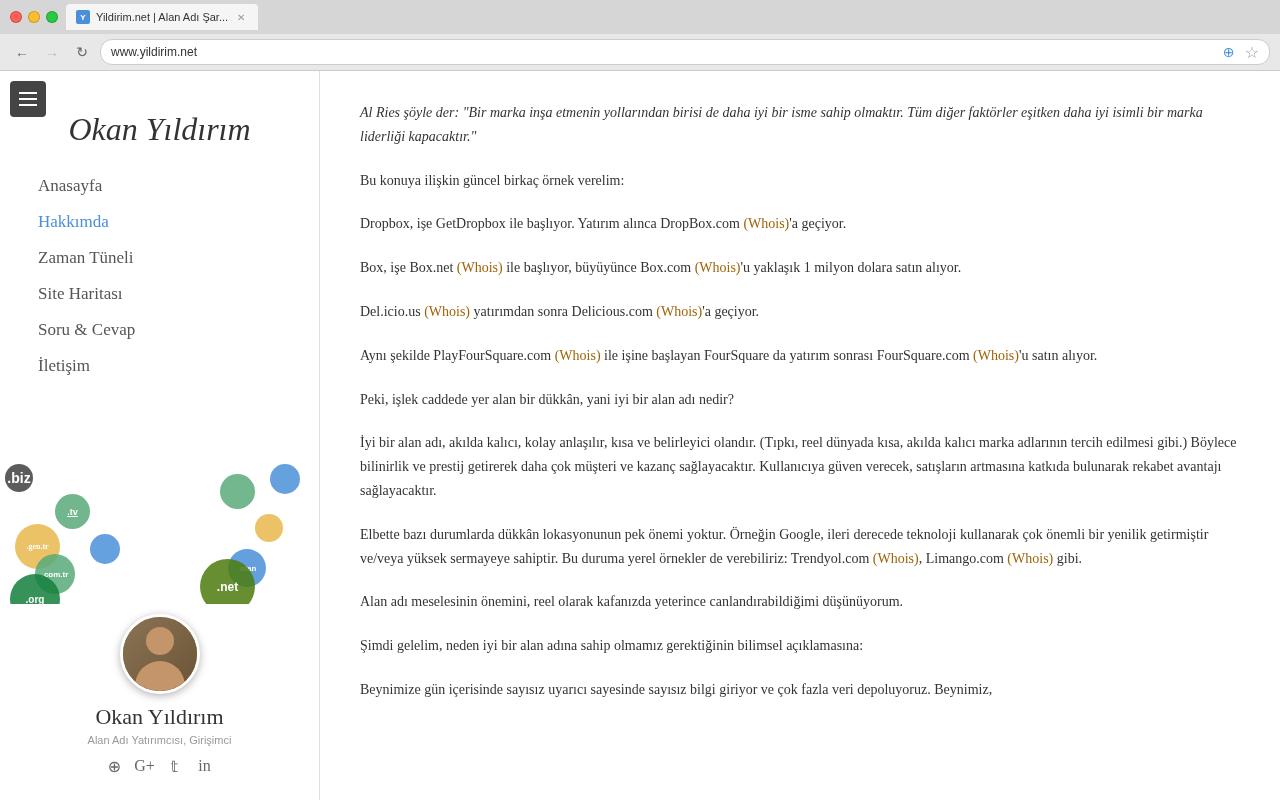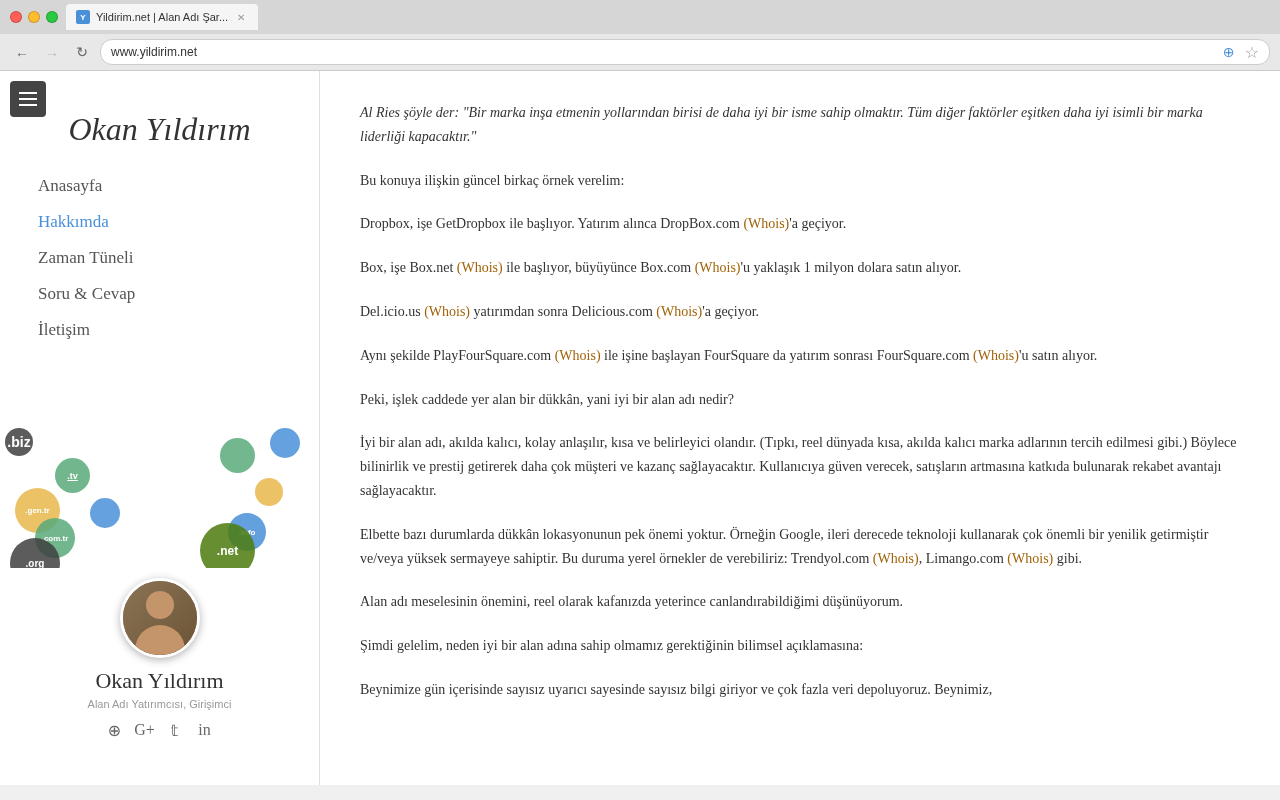--- a/index.html
+++ b/index.html
@@ -337,35 +337,36 @@
       <div class="hamburger-line"></div>
       <div class="hamburger-line"></div>
     </button>
 
     <div class="sidebar-logo">Okan Yıldırım</div>
 
     <nav class="sidebar-nav">
       <a class="nav-item">Anasayfa</a>
       <a class="nav-item active">Hakkımda</a>
       <a class="nav-item">Zaman Tüneli</a>
+      <a class="nav-item">Site Haritası</a>
       <a class="nav-item">Soru &amp; Cevap</a>
       <a class="nav-item">İletişim</a>
     </nav>
 
     <div class="domain-bubbles" id="bubbles-container">
-        <div class="bubble" style="width: 45px; height: 45px; left: 15px; top: 120px; background: rgb(232, 184, 75); font-size: 8px; opacity: 0.85;">.gen.tr</div>
+        <div class="bubble" style="width: 45px; height: 45px; left: 15px; top: 120px; background: rgb(232, 184, 75); font-size: 8px; opacity: 0.85; font-family: Liberation Serif, serif;">.gen.tr</div>
         <div class="bubble" style="width: 35px; height: 35px; left: 55px; top: 90px; background: rgb(90, 170, 122); font-size: 9px; opacity: 0.85; text-decoration: underline;">.tv</div>
         <div class="bubble" style="width: 30px; height: 30px; left: 90px; top: 130px; background: rgb(74, 144, 217); font-size: 9px; opacity: 0.85;"></div>
         <div class="bubble" style="width: 28px; height: 28px; left: 5px; top: 60px; background: #404040; font-size: 14px; opacity: 0.85;">.biz</div>
         <div class="bubble" style="width: 40px; height: 40px; left: 35px; top: 150px; background: rgb(90, 170, 122); font-size: 8px; opacity: 0.85;">.com.tr</div>
         <div class="bubble" style="width: 35px; height: 35px; left: 220px; top: 70px; background: rgb(90, 170, 122); font-size: 9px; opacity: 0.85;"></div>
         <div class="bubble" style="width: 28px; height: 28px; left: 255px; top: 110px; background: rgb(232, 184, 75); font-size: 9px; opacity: 0.85;"></div>
-        <div class="bubble" style="width: 38px; height: 38px; left: 228px; top: 145px; background: rgb(74, 144, 217); font-size: 8px; opacity: 0.85;">.info</div>
+        <div class="bubble" style="width: 38px; height: 38px; left: 228px; top: 145px; background: rgb(74, 144, 217); font-size: 8px; opacity: 0.85;">.olan</div>
         <div class="bubble" style="width: 30px; height: 30px; left: 270px; top: 60px; background: rgb(74, 144, 217); font-size: 9px; opacity: 0.85;"></div>
-        <div class="bubble" style="width: 50px; height: 50px; left: 10px; top: 170px; background: #404040; font-size: 10px; opacity: 0.85;">.org</div>
+        <div class="bubble" style="width: 50px; height: 50px; left: 10px; top: 170px; background: #15803d; font-size: 10px; opacity: 0.85;">.org</div>
         <div class="bubble" style="width: 55px; height: 55px; left: 200px; top: 155px; background: #4d7c0f; font-size: 12px; opacity: 0.85;">.net</div>
       </div>
 
     <div class="profile-section">
       <div class="profile-avatar">
         <div class="avatar-img"></div>
       </div>
       <div class="profile-name">Okan Yıldırım</div>
       <div class="profile-title">Alan Adı Yatırımcısı, Girişimci</div>
       <div class="social-icons">

